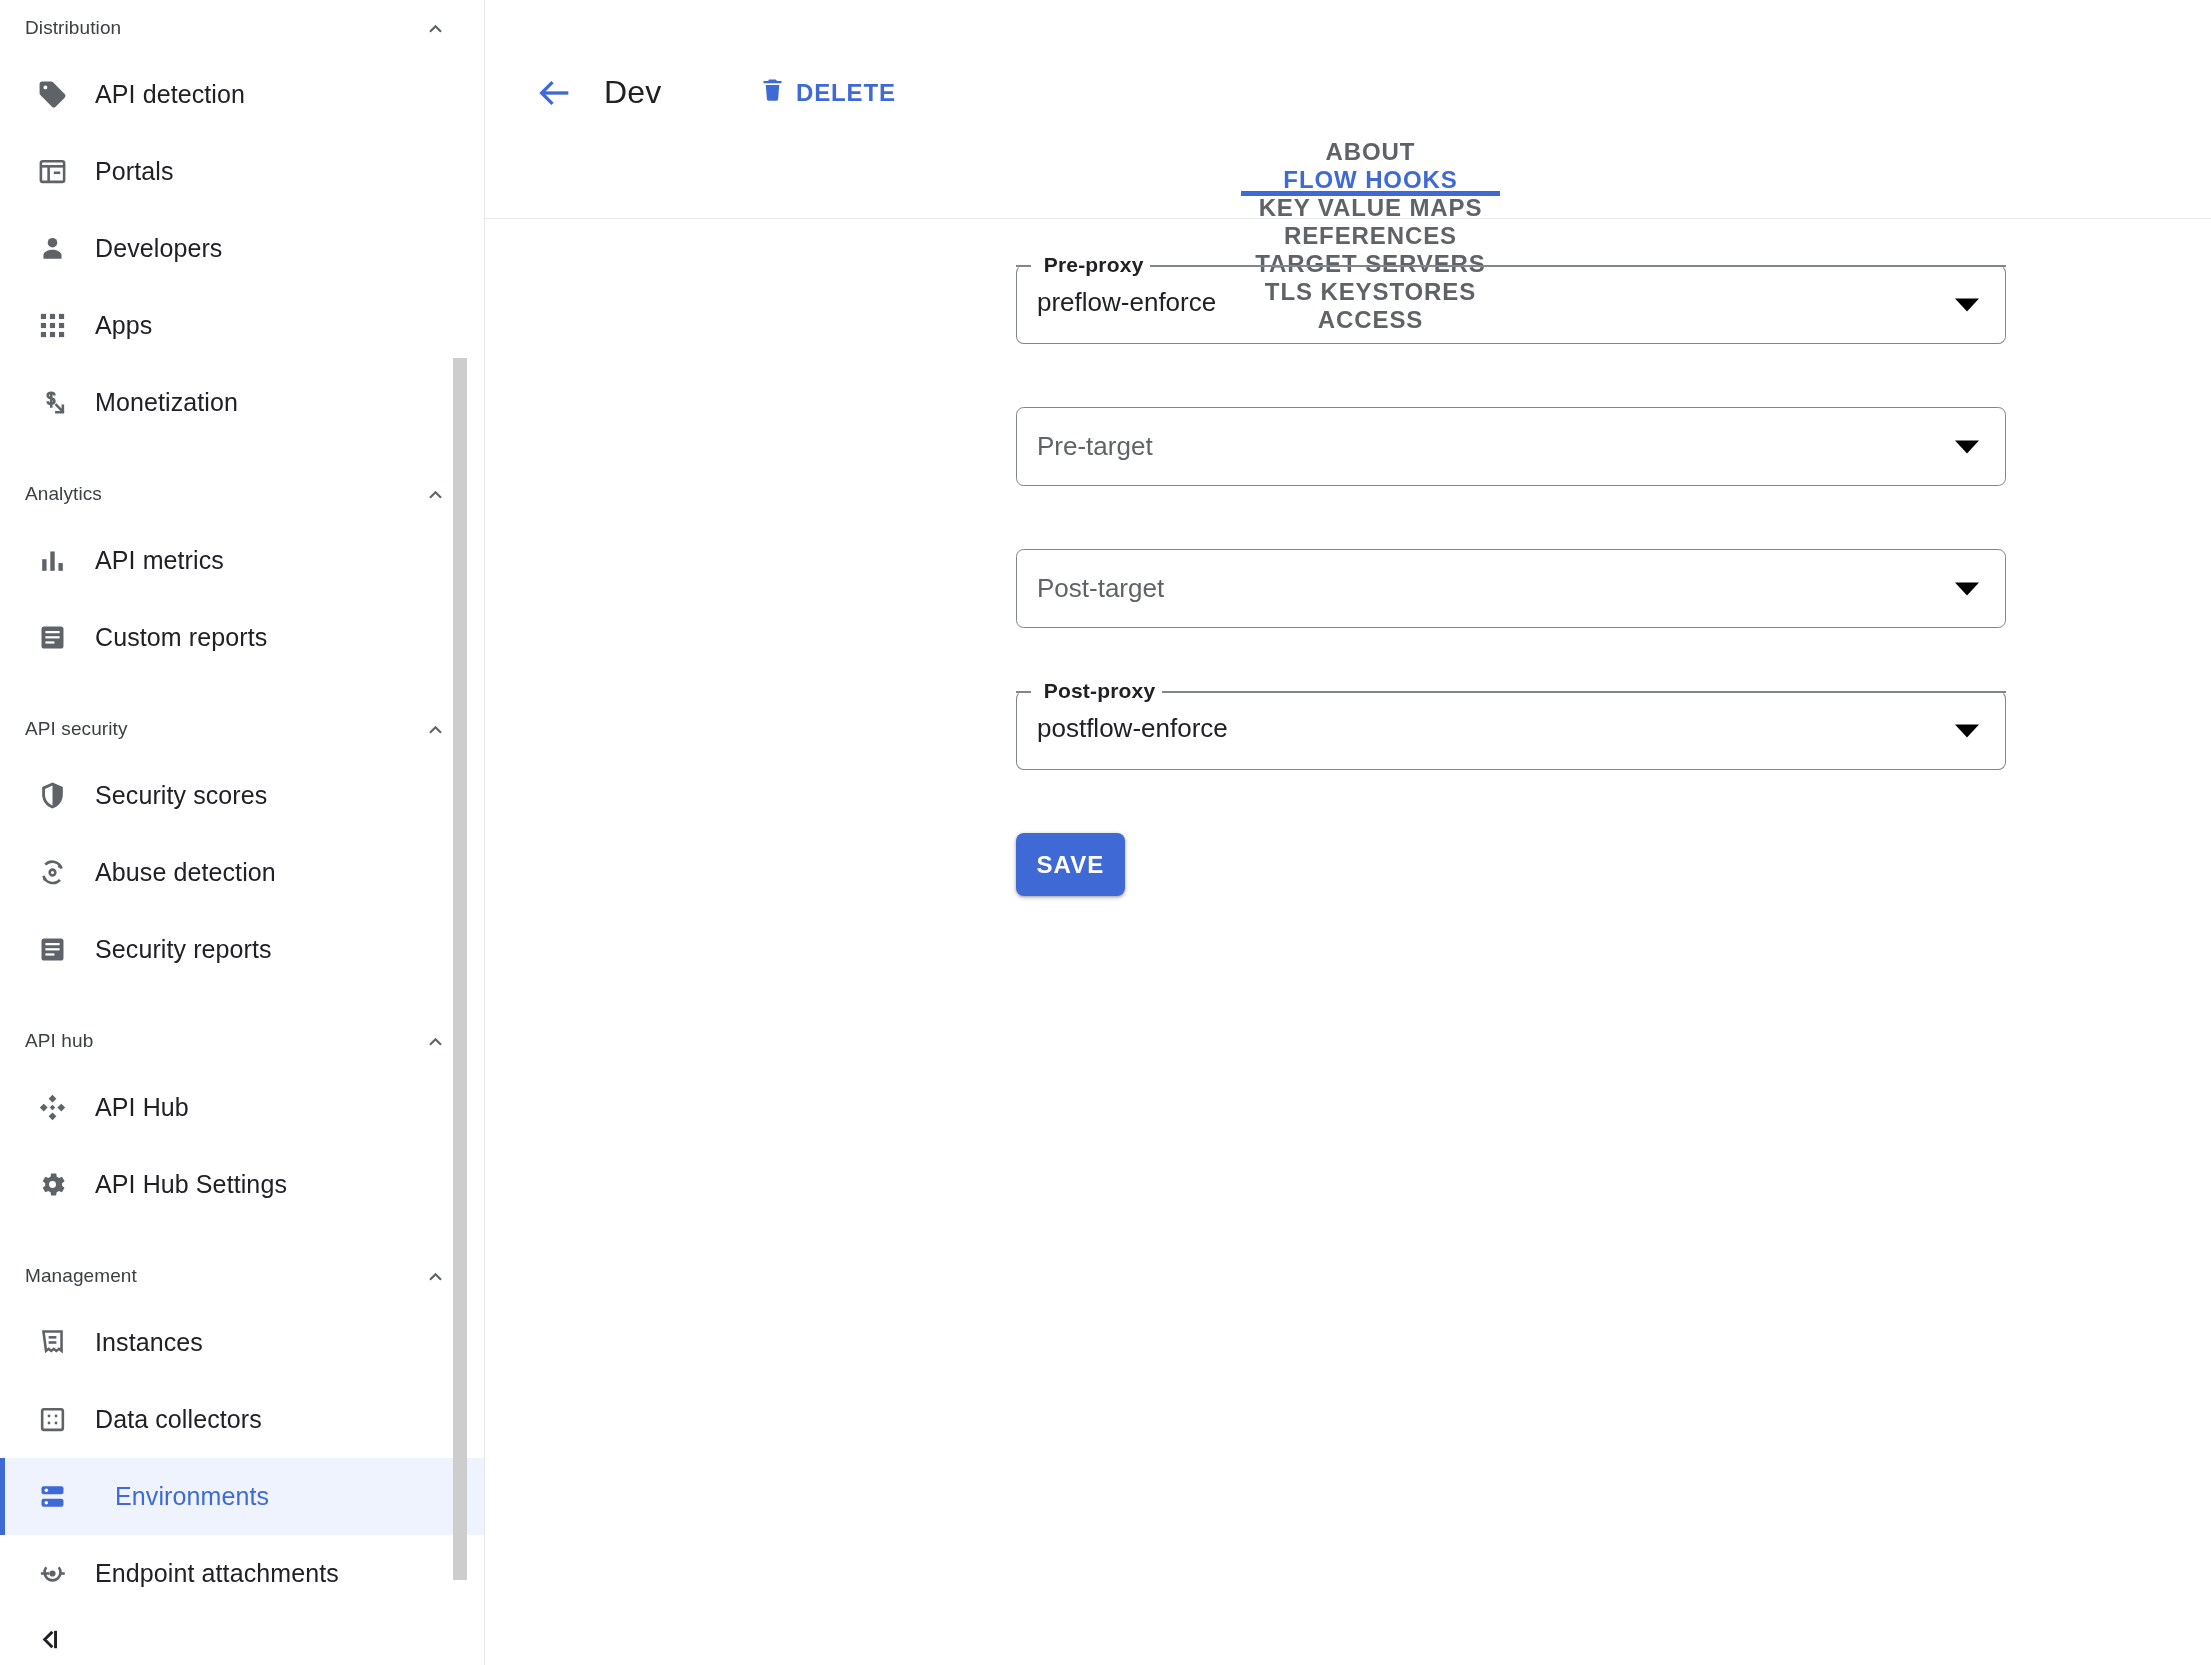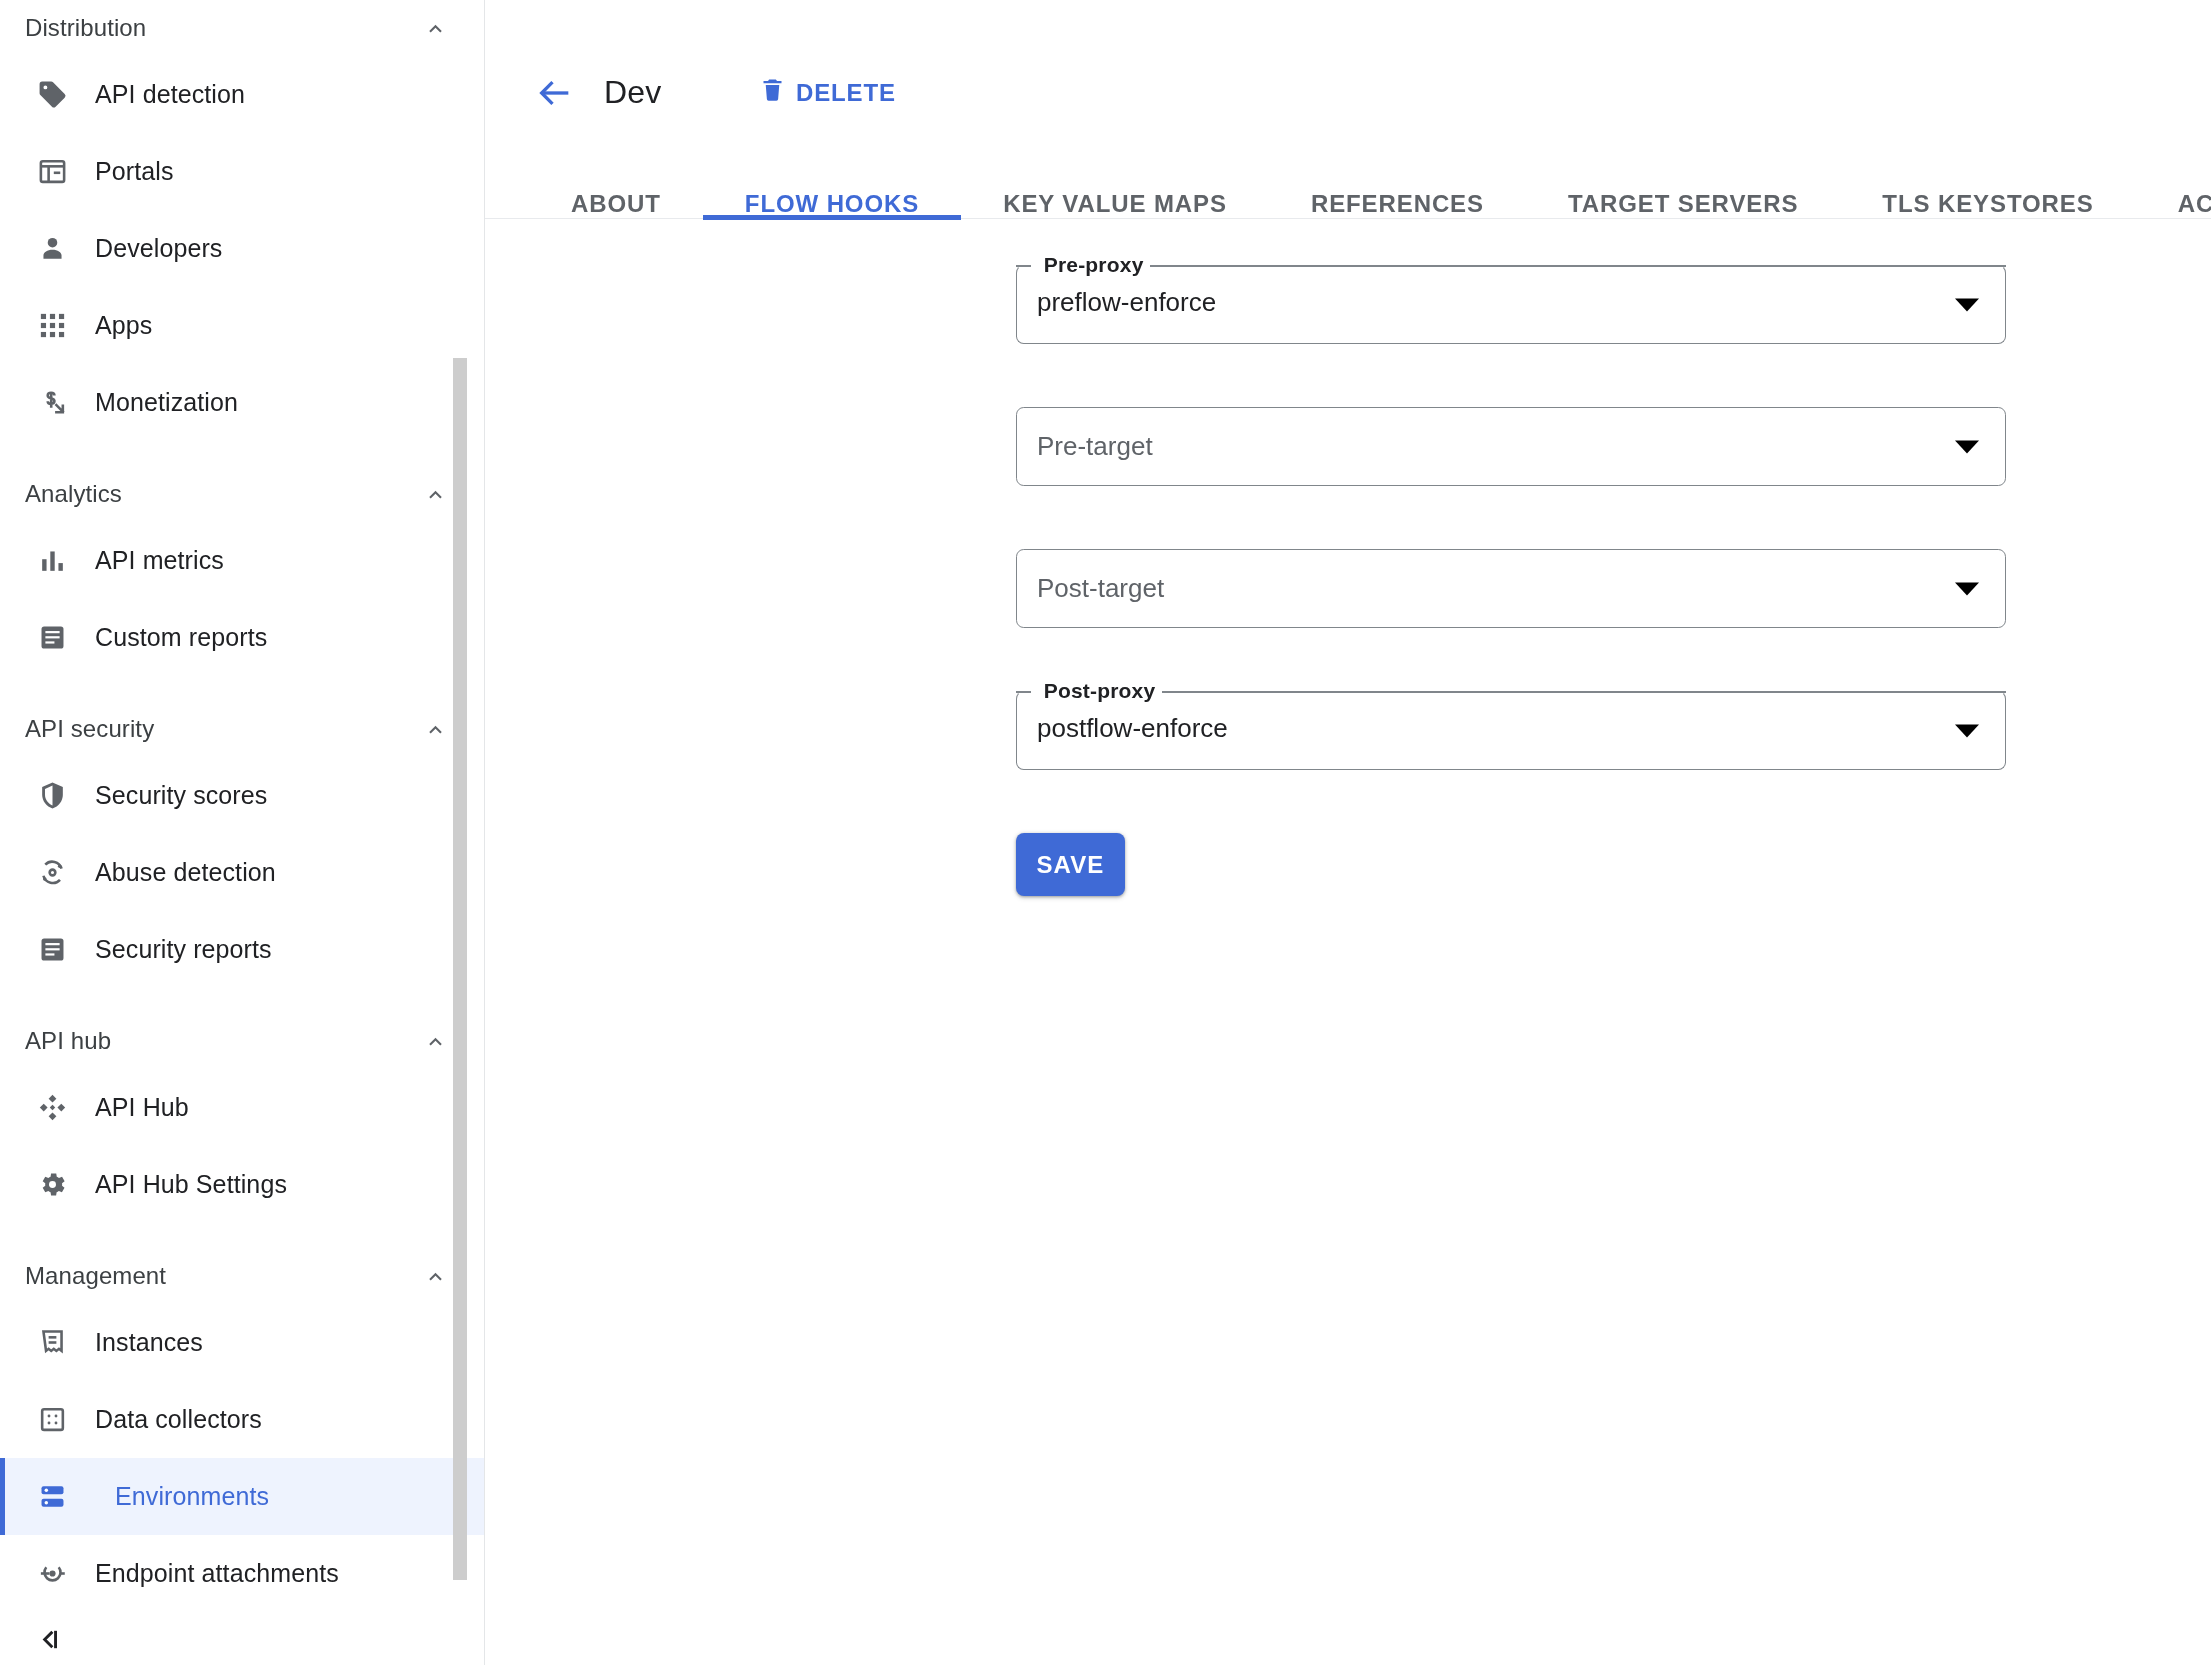--- a/index.html
+++ b/index.html
@@ -41,21 +41,21 @@
   }
   .nav-group-header {
     display: flex;
     align-items: center;
     justify-content: space-between;
     height: 56px;
     padding: 0 37px 0 25px;
     box-sizing: border-box;
   }
   .nav-group-title {
-    font-size: 24px;
+    font-size: 19px;
     color: #3c4043;
     letter-spacing: 0.1px;
   }
   .chev {
     width: 25px;
     height: 25px;
     display: block;
   }
   .nav-item {
     display: flex;
@@ -165,24 +165,25 @@
     color: #3f6ad6;
     font-size: 24px;
     font-weight: 600;
     letter-spacing: 0.9px;
     padding: 9.6px 3.8px;
   }
 
   .tabs {
     height: 81px;
     display: flex;
-    align-items: flex-end;
+    align-items: center;
     border-bottom: 1.9px solid #e8eaed;
     padding-left: 44px;
     box-sizing: border-box;
+    flex-direction: column;
   }
   .tab {
     display: flex;
     align-items: center;
     justify-content: center;
     padding: 0 42px;
     font-size: 24px;
     font-weight: 600;
     letter-spacing: 0.9px;
     color: #5f6368;

